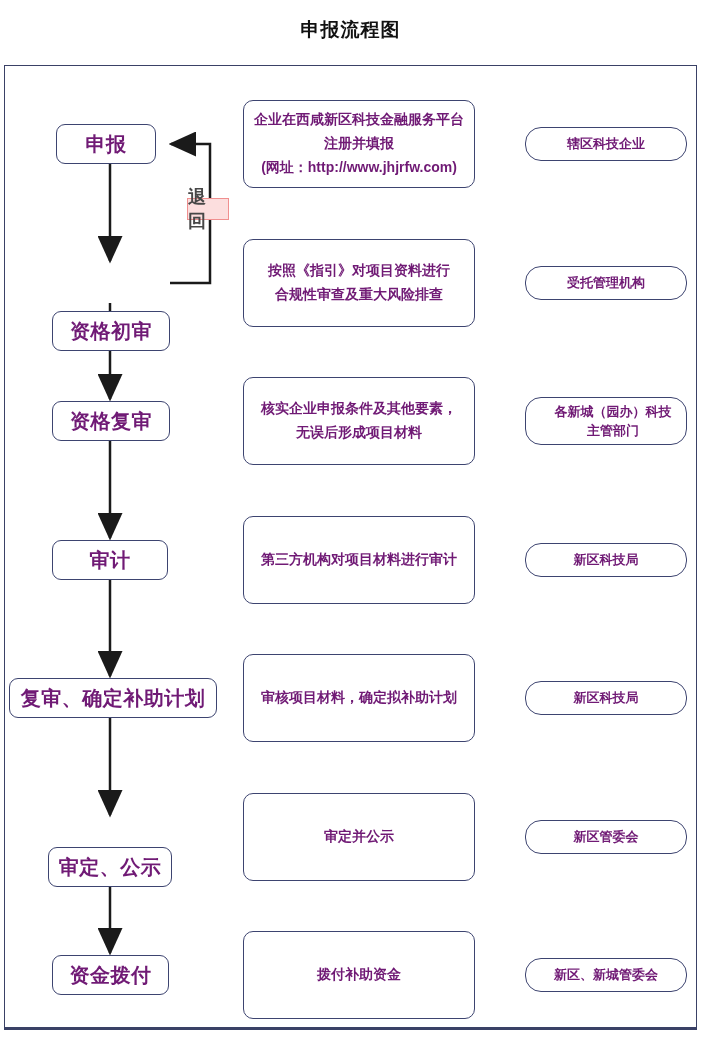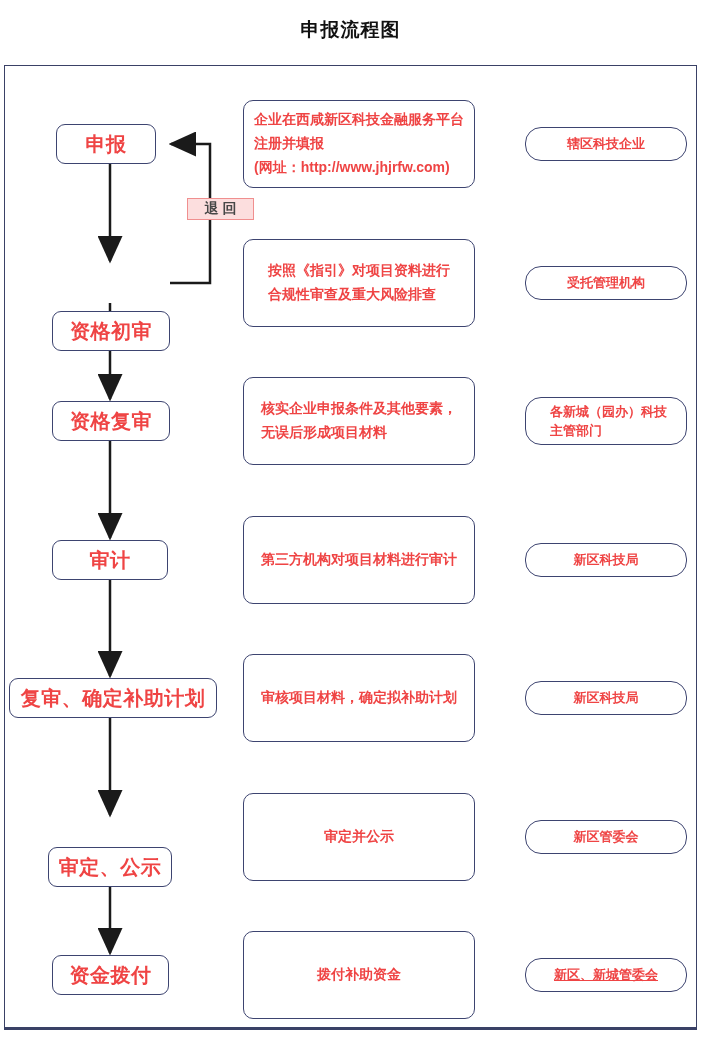--- a/index.html
+++ b/index.html
@@ -44,22 +44,23 @@
     height: 1037px;
     pointer-events: none;
   }
   .box {
     position: absolute;
     background: #ffffff;
     border: 1.5px solid #3d4470;
     display: flex;
     align-items: center;
     justify-content: center;
+    text-align: center;
     font-weight: 700;
-    color: #ef4444;
+    color: #701a75;
   }
   .step-box {
     border-radius: 9px;
     font-size: 20px;
     height: 40px;
     letter-spacing: 0.5px;
   }
   .desc-box {
     border-radius: 10px;
     left: 243px;
@@ -84,33 +85,33 @@
   .s1 { left: 52px; top: 263px; width: 118px; margin-top: 48px; }
   .s2 { left: 52px; top: 401px; width: 118px; }
   .s3 { left: 52px; top: 540px; width: 116px; }
   .s4 { left: 9px;  top: 678px; width: 208px; }
   .s5 { left: 48px; top: 817px; width: 124px; margin-top: 30px; }
   .s6 { left: 52px; top: 955px; width: 117px; }
   .d0 { top: 100px; } .d1 { top: 239px; } .d2 { top: 377px; }
   .d3 { top: 516px; } .d4 { top: 654px; } .d5 { top: 793px; } .d6 { top: 931px; }
   .o0 { top: 127px; } .o1 { top: 266px; }
   .o2 { top: 397px; height: 48px; padding-left: 24px; }
-  .o3 { top: 543px; } .o4 { top: 681px; } .o5 { top: 820px; } .o6 { top: 958px; text-decoration: underline; }
+  .o3 { top: 543px; } .o4 { top: 681px; } .o5 { top: 820px; } .o6 { top: 958px; }
   .return-tag {
     position: absolute;
     left: 187px;
     top: 198px;
-    width: 67px;
+    width: 42px;
     height: 22px;
     background: #fcdede;
     border: 1.5px solid #f08f8f;
     display: flex;
     align-items: center;
     justify-content: center;
-    font-size: 14px;
+    font-size: 18px;
     font-weight: 700;
     color: #474747;
   }
 </style>
 </head>
 <body>
 
 <div class="page">
 
   <div class="title">申报流程图</div>

